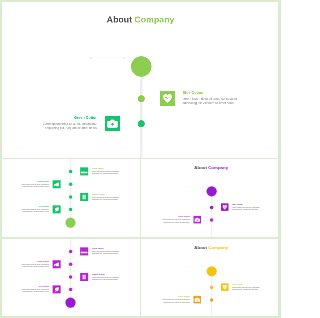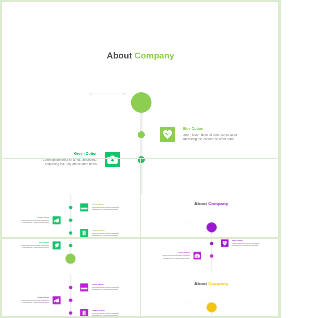--- a/index.html
+++ b/index.html
@@ -1,21 +1,21 @@
 <!DOCTYPE html>
 <html><head>
 <meta charset="utf-8">
 <style>
   html,body{margin:0;padding:0;background:#fff;}
   body{width:281px;height:318px;overflow:hidden;
        font-family:"Liberation Sans",sans-serif;-webkit-font-smoothing:antialiased;}
   .page{position:relative;width:281px;height:318px;background:#ffffff;overflow:hidden;}
 
   
-  .cell{position:absolute;overflow:hidden;background:#fca5a5;margin-top:36px;}
+  .cell{position:absolute;overflow:hidden;background:#fca5a5;}
   .cell-big {left:0;        top:0;     width:281px;   height:158px;}
   .cell-r2c1{left:0;        top:158px; width:140.5px; height:79px;}
   .cell-r2c2{left:140.5px;  top:158px; width:140.5px; height:79px;}
   .cell-r3c1{left:0;        top:237.6px;width:140.5px;height:80.4px;}
   .cell-r3c2{left:140.5px;  top:237.6px;width:140.5px;height:80.4px;}
 
   
   .slide{position:absolute;left:0;top:0;width:1124px;height:632px;
          transform-origin:0 0;background:#fff;will-change:transform;}
   .cell-big .slide{transform:scale(0.25);}

